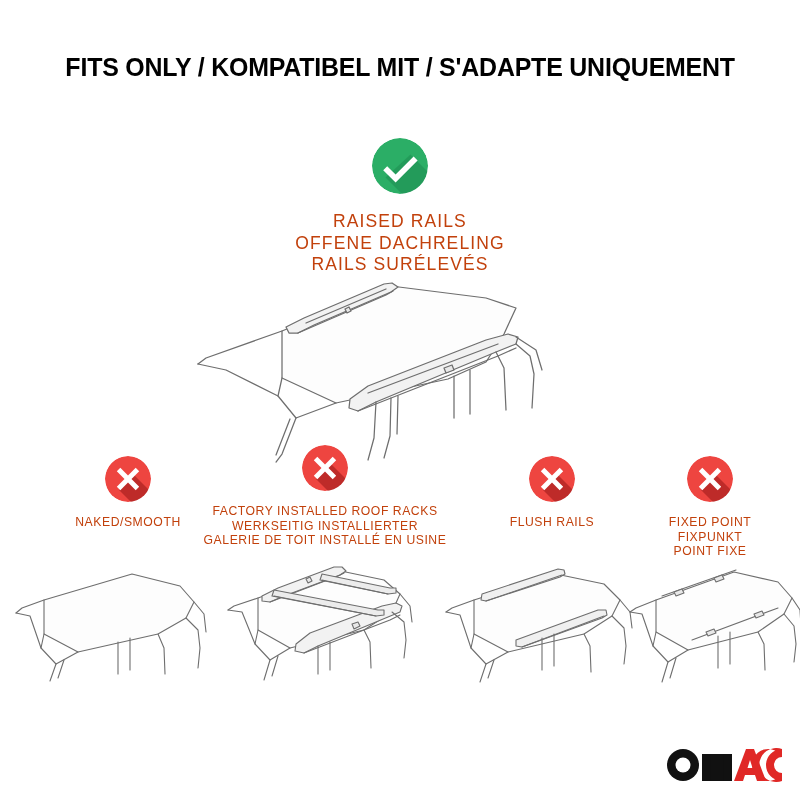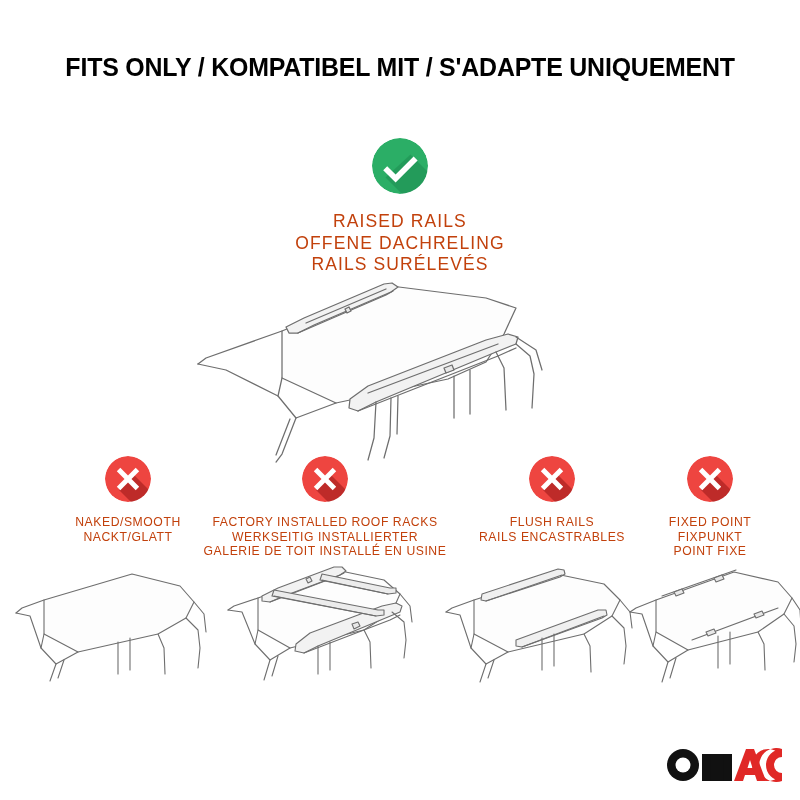--- a/index.html
+++ b/index.html
@@ -80,21 +80,21 @@
 
   
   .option-sub .labels {
     font-size: 12.2px;
     line-height: 14.6px;
     letter-spacing: 0.55px;
     font-weight: 400;
     margin-top: 9px;
   }
   .opt-naked   { left: 28px;  top: 456px; width: 200px; }
-  .opt-factory { left: 202px; top: 456px; width: 246px; }
+  .opt-factory { left: 202px; top: 445px; width: 246px; }
   .opt-flush   { left: 448px; top: 456px; width: 208px; }
   .opt-fixed   { left: 640px; top: 456px; width: 140px; }
 
   
   .illus {
     position: absolute;
   }
   .illus svg { display: block; overflow: visible; }
 
   .illus-main   { left: 186px; top: 278px; }
@@ -178,21 +178,20 @@
 <div class="option option-sub opt-naked">
   <span class="icon-badge icon-cross">
     <svg viewBox="0 0 46 46" width="46" height="46" aria-hidden="true">
       <circle cx="23" cy="23" r="23" fill="#EE4540"></circle>
       <path d="M28 18 L46 36 L46 46 L26 46 L14 34 Z" fill="#9E1B1B" opacity="0.6"></path>
       <path d="M15.3 11.8 L23 19.5 L30.7 11.8 L34.2 15.3 L26.5 23 L34.2 30.7 L30.7 34.2 L23 26.5 L15.3 34.2 L11.8 30.7 L19.5 23 L11.8 15.3 Z" fill="#FFFFFF"></path>
     </svg>
   </span>
   <div class="labels">
     <div>NAKED/SMOOTH</div>
-    <div>NACKT/GLATT</div>
   </div>
 </div>
 
 <div class="option option-sub opt-factory">
   <span class="icon-badge icon-cross">
     <svg viewBox="0 0 46 46" width="46" height="46" aria-hidden="true">
       <circle cx="23" cy="23" r="23" fill="#EE4540"></circle>
       <path d="M28 18 L46 36 L46 46 L26 46 L14 34 Z" fill="#9E1B1B" opacity="0.6"></path>
       <path d="M15.3 11.8 L23 19.5 L30.7 11.8 L34.2 15.3 L26.5 23 L34.2 30.7 L30.7 34.2 L23 26.5 L15.3 34.2 L11.8 30.7 L19.5 23 L11.8 15.3 Z" fill="#FFFFFF"></path>
     </svg>
@@ -207,21 +206,20 @@
 <div class="option option-sub opt-flush">
   <span class="icon-badge icon-cross">
     <svg viewBox="0 0 46 46" width="46" height="46" aria-hidden="true">
       <circle cx="23" cy="23" r="23" fill="#EE4540"></circle>
       <path d="M28 18 L46 36 L46 46 L26 46 L14 34 Z" fill="#9E1B1B" opacity="0.6"></path>
       <path d="M15.3 11.8 L23 19.5 L30.7 11.8 L34.2 15.3 L26.5 23 L34.2 30.7 L30.7 34.2 L23 26.5 L15.3 34.2 L11.8 30.7 L19.5 23 L11.8 15.3 Z" fill="#FFFFFF"></path>
     </svg>
   </span>
   <div class="labels">
     <div>FLUSH RAILS</div>
-    <div>RAILS ENCASTRABLES</div>
   </div>
 </div>
 
 <div class="option option-sub opt-fixed">
   <span class="icon-badge icon-cross">
     <svg viewBox="0 0 46 46" width="46" height="46" aria-hidden="true">
       <circle cx="23" cy="23" r="23" fill="#EE4540"></circle>
       <path d="M28 18 L46 36 L46 46 L26 46 L14 34 Z" fill="#9E1B1B" opacity="0.6"></path>
       <path d="M15.3 11.8 L23 19.5 L30.7 11.8 L34.2 15.3 L26.5 23 L34.2 30.7 L30.7 34.2 L23 26.5 L15.3 34.2 L11.8 30.7 L19.5 23 L11.8 15.3 Z" fill="#FFFFFF"></path>
     </svg>

